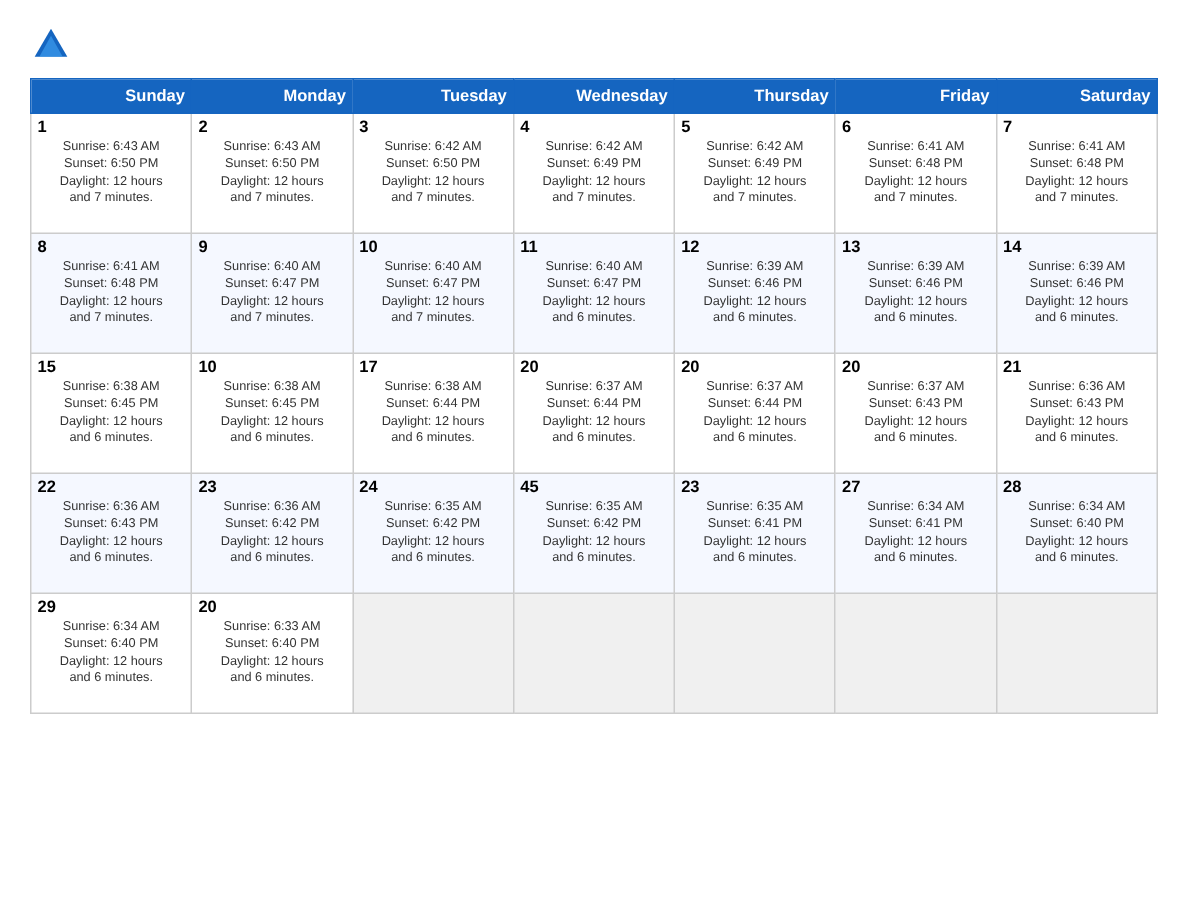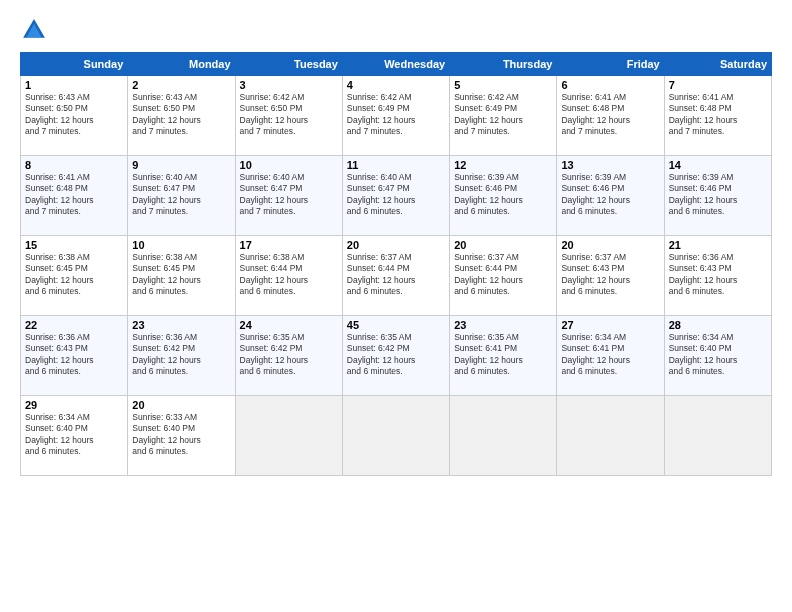--- a/index.html
+++ b/index.html
@@ -77,20 +77,21 @@
     .day-num {
       font-size: 11px;
       font-weight: bold;
       display: block;
       margin-bottom: 1px;
     }
     .cell-text {
       font-size: 8.5px;
       color: #333;
       line-height: 1.35;
+      text-align: center;
     }
     tbody tr:nth-child(even) td {
       background: #f5f8ff;
     }
     tbody tr:nth-child(odd) td {
       background: #fff;
     }
     td.empty {
       background: #f0f0f0 !important;
     }

